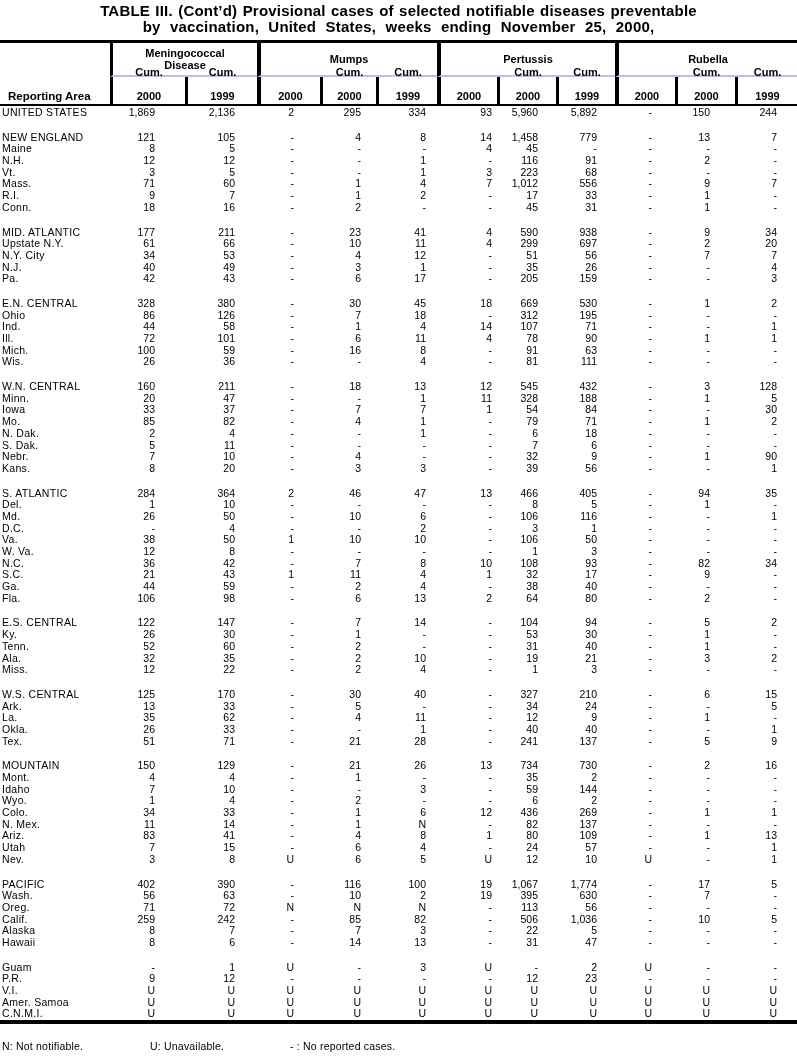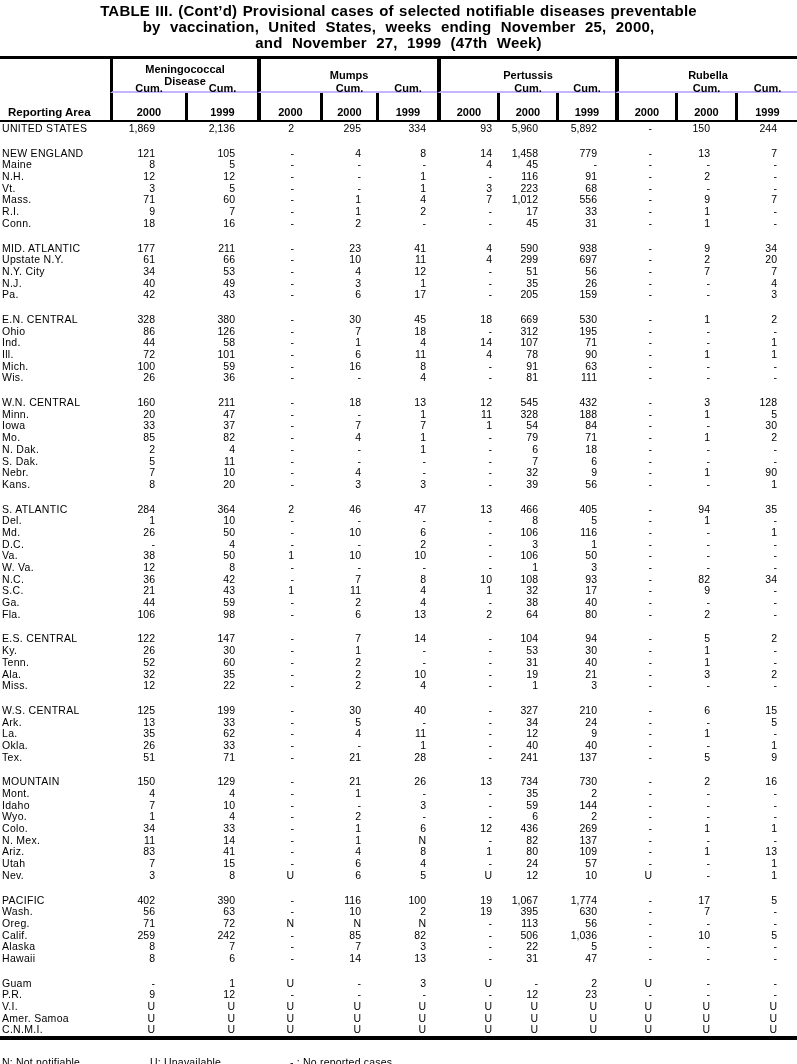--- a/index.html
+++ b/index.html
@@ -1,18 +1,18 @@
 <!DOCTYPE html>
 <html><head>
 <meta charset="utf-8">
 <style>
   html,body{margin:0;padding:0;background:#ffffff;}
   .page{
     position:relative;width:797px;height:1064px;background:#fff;color:#000;
-    font-family:"Liberation Sans",sans-serif;overflow:hidden;box-sizing:border-box;
+    font-family:"Liberation Sans",sans-serif;overflow:hidden;box-sizing:border-box;border-radius:18px;
   }
   
   .title{padding-top:3px;text-align:center;font-weight:bold;font-size:15px;line-height:16px;letter-spacing:.2px;}
   .title .tline1{word-spacing:1px;}
   .title .tline2,.title .tline3{word-spacing:5px;}
   
   .thead,.row{
     display:grid;
     grid-template-columns:110px 75px 72px 63px 56px 61px 60px 59px 59px 60px 60px 62px;
   }
@@ -55,21 +55,20 @@
   .fn2{width:140px;}
 </style>
 </head>
 <body>
 
 <div class="page">
 
   <div class="title">
     <div class="tline1">TABLE III. (Cont’d) Provisional cases of selected notifiable diseases preventable</div>
     <div class="tline2">by vaccination, United States, weeks ending November 25, 2000,</div>
-    <div class="tline3">and November 27, 1999 (47th Week)</div>
   </div>
 
   <div class="table">
     <div class="thead" id="thead">
       <div class="th-ra">Reporting Area</div>
 
     <div class="th-group first" style="grid-column: 2 / 4;">Meningococcal
 Disease</div>
         <div class="th-sub gsep first" style="border-left-width: 3px; grid-column: 2;">
           <div>Cum.</div>
@@ -720,21 +719,21 @@
             <div class="num c9">3</div>
             <div class="num c10">-</div>
             <div class="num c11">-</div>
             <div class="num c12">-</div>
           </div>
         </div>
         <div class="section">
           <div class="row">
             <div class="area">W.S. CENTRAL</div>
             <div class="num c2">125</div>
-            <div class="num c3">199</div>
+            <div class="num c3">170</div>
             <div class="num c4">-</div>
             <div class="num c5">30</div>
             <div class="num c6">40</div>
             <div class="num c7">-</div>
             <div class="num c8">327</div>
             <div class="num c9">210</div>
             <div class="num c10">-</div>
             <div class="num c11">6</div>
             <div class="num c12">15</div>
           </div>

